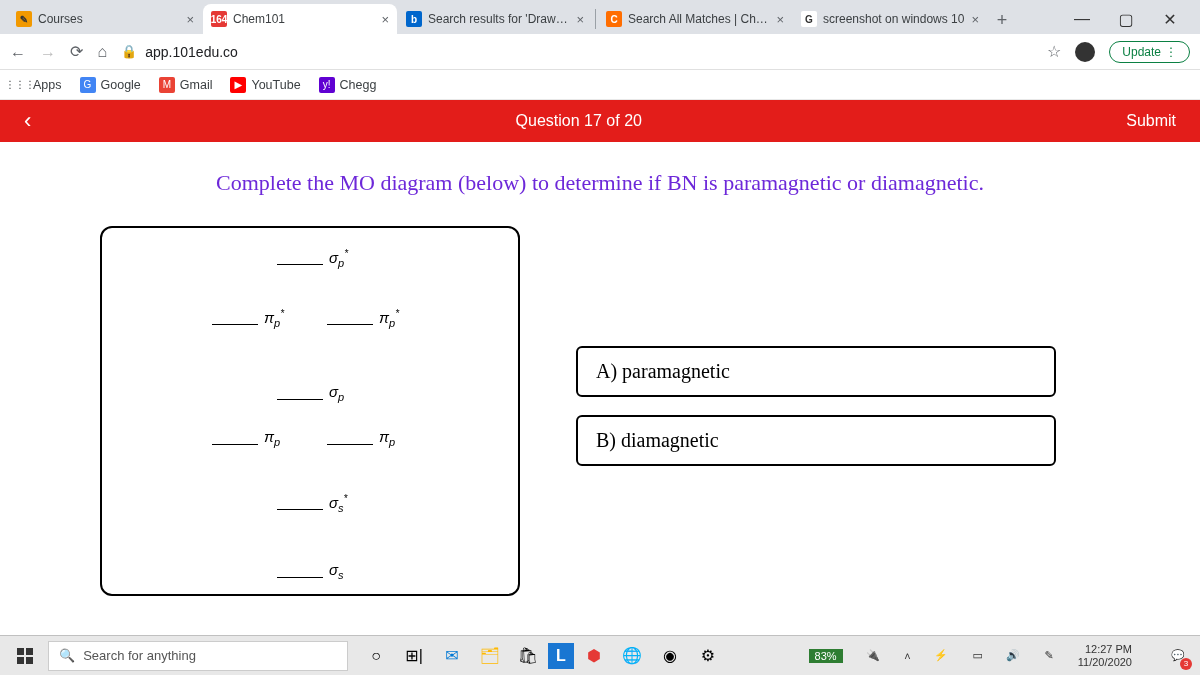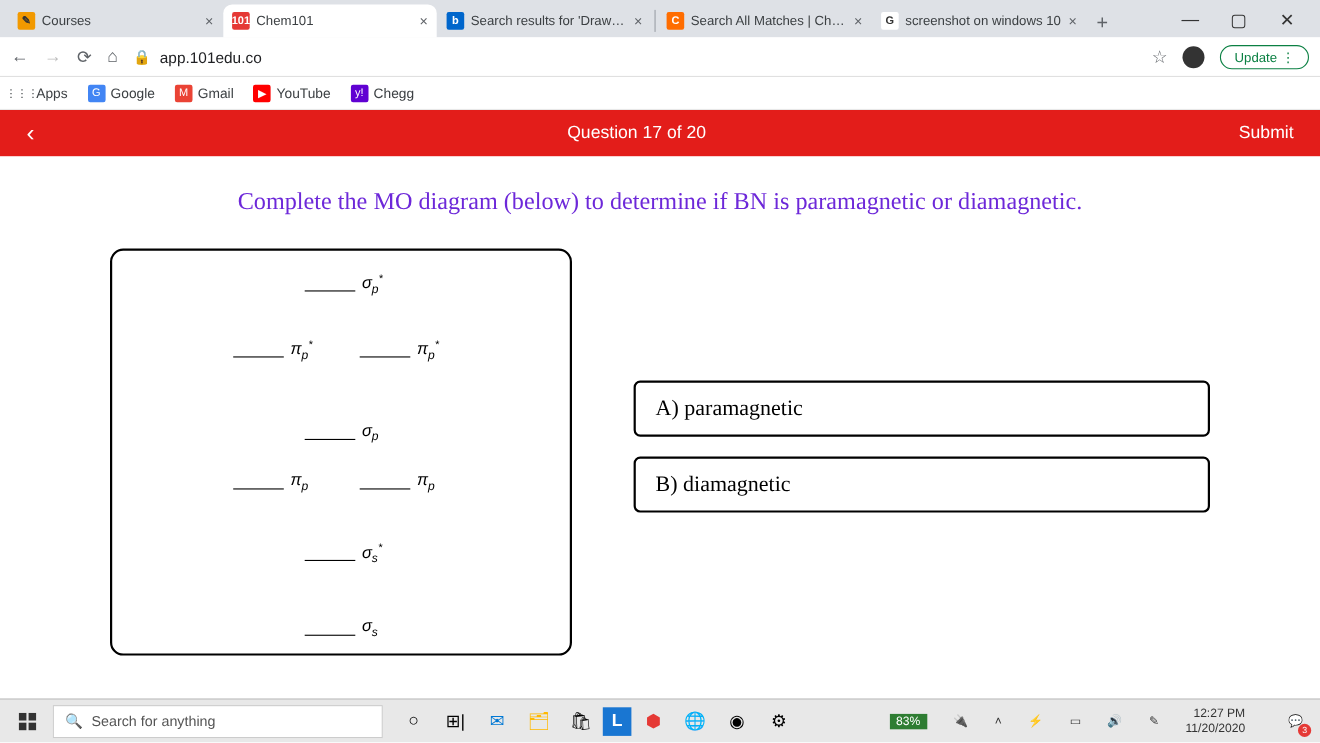--- a/index.html
+++ b/index.html
@@ -42,21 +42,21 @@
 .prompt { text-align:center; font-family:"Times New Roman",serif; font-size:22px; color:#6d28d9; line-height:1.35; max-width:880px; margin:0 auto 28px auto; }
 
 .worksurface { display:flex; gap:56px; align-items:flex-start; padding-left:60px; }
 .diagram { width:420px; height:370px; border:2px solid #000; border-radius:12px; position:relative; font-family:"Times New Roman",serif; }
 .level { position:absolute; display:flex; align-items:center; gap:6px; }
 .slot { width:46px; border-bottom:1.5px solid #000; height:14px; }
 .lbl { font-size:15px; font-style:italic; }
 .lbl sub{font-size:11px;} .lbl sup{font-size:10px;}
 
 .choices { display:flex; flex-direction:column; gap:18px; margin-top:120px; }
-.choice { width:524px; border:2px solid #000; border-radius:6px; padding:12px 18px; font-family:"Times New Roman",serif; font-size:20px; cursor:pointer; background:#fff; }
+.choice { width:480px; border:2px solid #000; border-radius:6px; padding:12px 18px; font-family:"Times New Roman",serif; font-size:20px; cursor:pointer; background:#fff; }
 
 
 .taskbar { position:absolute; bottom:0; left:0; right:0; height:40px; background:#e8e8e8; border-top:1px solid #c0c0c0; display:flex; align-items:center; padding:0 6px; }
 .tb-left { display:flex; align-items:center; gap:4px; }
 .start { width:38px;height:38px; display:flex;align-items:center;justify-content:center; cursor:pointer; }
 .start svg{width:16px;height:16px;}
 .searchbox { width:300px; height:30px; background:#fff; border:1px solid #ccc; display:flex; align-items:center; padding:0 10px; gap:8px; font-size:13px; color:#555; }
 .tb-center { display:flex; align-items:center; gap:2px; margin-left:10px; }
 .tb-ico { width:36px;height:36px;display:flex;align-items:center;justify-content:center; cursor:pointer; font-size:16px; }
 .tb-right { margin-left:auto; display:flex; align-items:center; gap:24px; font-size:11px; color:#333; }
@@ -69,21 +69,21 @@
 <body>
 
 <div class="tabstrip">
   <div id="tabs-container" style="display:flex;flex:1;max-width:980px;">
       <div class="tab inactive">
         <span class="favicon" style="background:#f29900;color:#333">✎</span>
         <span class="title">Courses</span>
         <span class="x">×</span>
       </div>
       <div class="tab">
-        <span class="favicon" style="background:#e53935;color:#fff">101</span>
+        <span class="favicon" style="background:#e53935;color:#fff">164</span>
         <span class="title">Chem101</span>
         <span class="x">×</span>
       </div>
       <div class="tab inactive">
         <span class="favicon" style="background:#0066cc;color:#fff">b</span>
         <span class="title">Search results for 'Draw the</span>
         <span class="x">×</span>
       </div>
       <div style="width: 1px; height: 20px; background: rgb(154, 160, 166); margin: 0px 2px; align-self: center;"></div>
       <div class="tab inactive">

